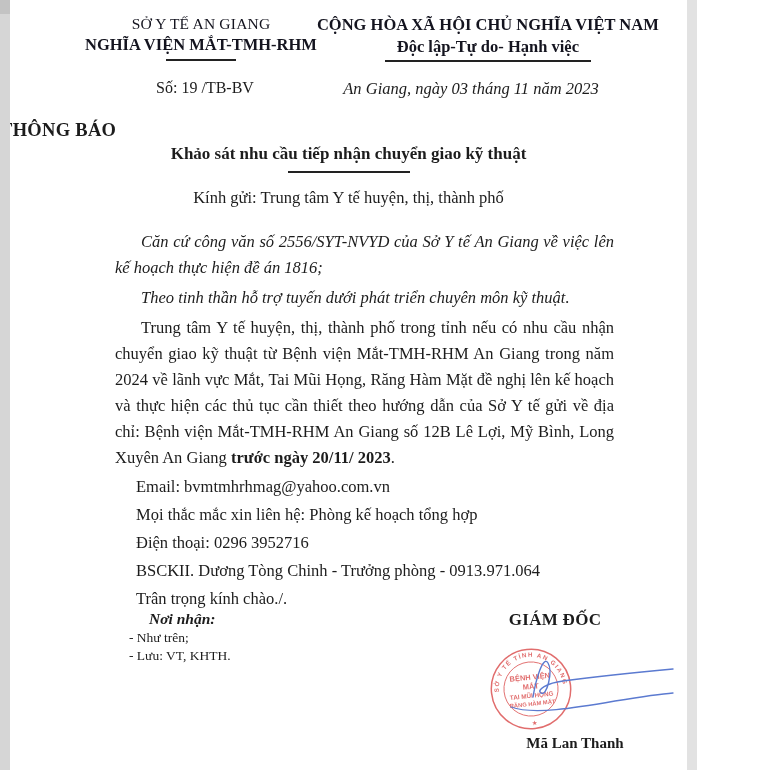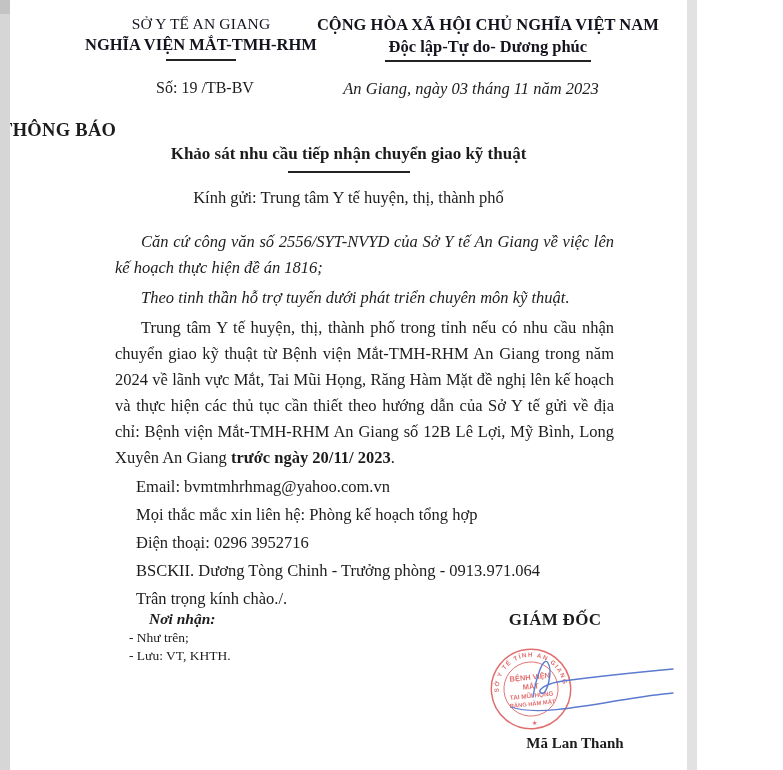--- a/index.html
+++ b/index.html
@@ -69,21 +69,21 @@
   <div class="edge-right"></div>
 
   <header class="hdr">
     <div class="hdr-left">
       <div class="org-parent">SỞ Y TẾ AN GIANG</div>
       <div class="org-name">NGHĨA VIỆN MẮT-TMH-RHM</div>
       <div class="rule-left"></div>
     </div>
     <div class="hdr-right">
       <div class="motto1">CỘNG HÒA XÃ HỘI CHỦ NGHĨA VIỆT NAM</div>
-      <div class="motto2">Độc lập-Tự do- Dương phúc</div>
+      <div class="motto2">Độc lập-Tự do- Hạnh việc</div>
       <div class="rule-right"></div>
     </div>
   </header>
 
   <div class="meta-row">
     <div class="doc-number">Số: 19 /TB-BV</div>
     <div class="place-date">An Giang, ngày 03 tháng 11 năm  2023</div>
   </div>
 
   <div class="title">THÔNG BÁO</div>

